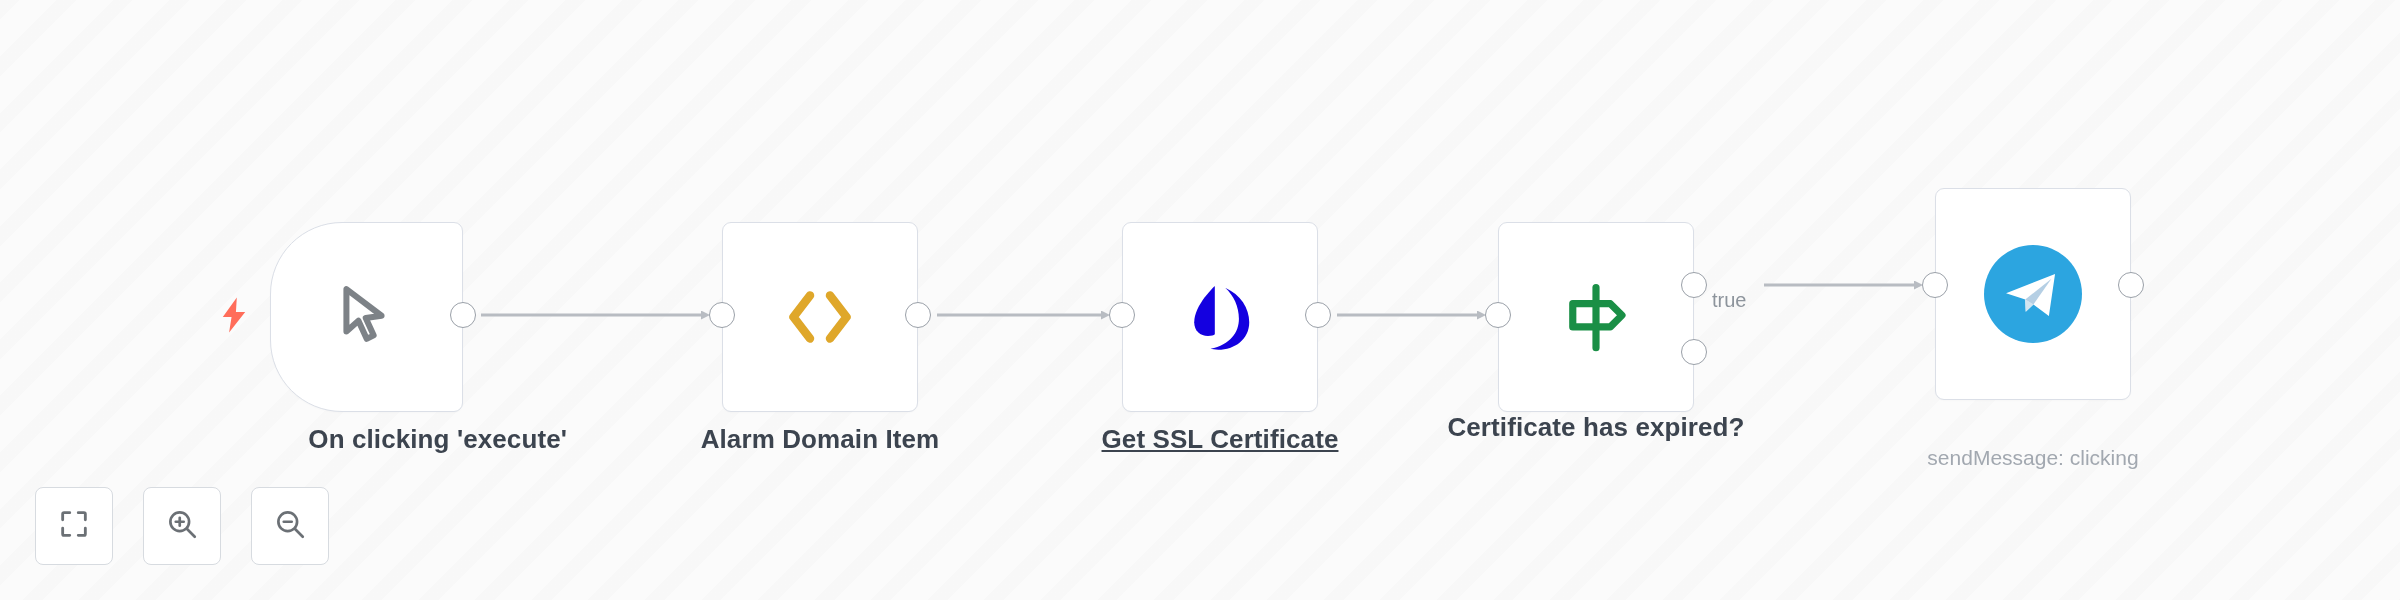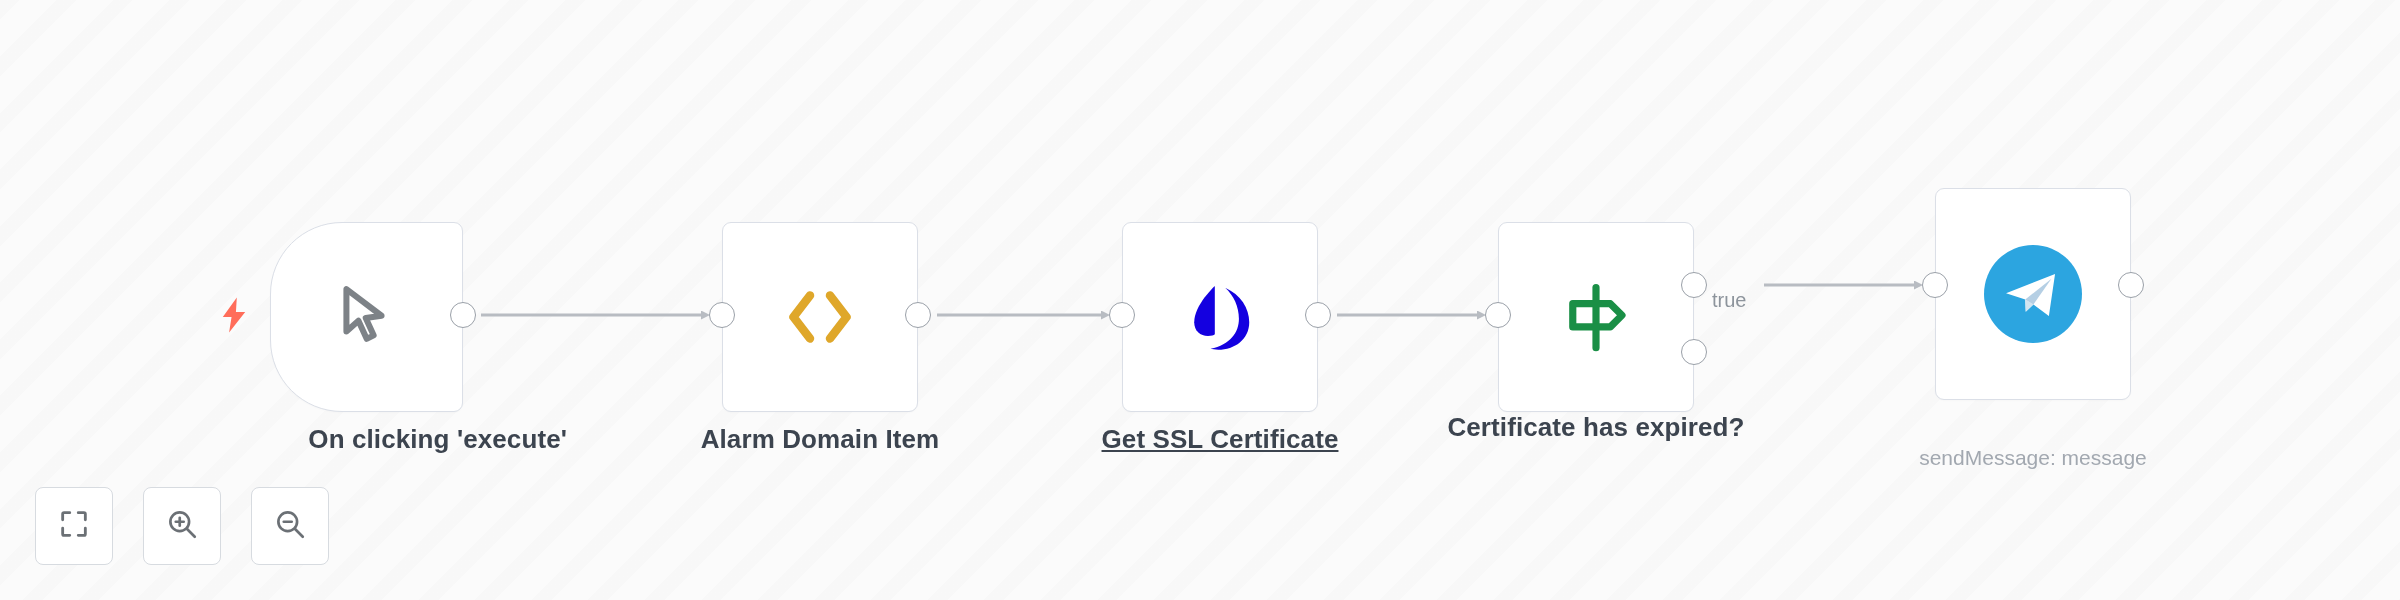--- a/index.html
+++ b/index.html
@@ -174,21 +174,21 @@
       <svg viewBox="0 0 100 100" width="98" height="98" xmlns="http://www.w3.org/2000/svg">
         <circle cx="50" cy="50" r="50" fill="#2ca5e0"></circle>
         <path d="M22.5 49.2 L72.5 29.5 L66.2 72.4 L50.4 60.8 L42.6 68.2 L42.1 55.6 Z" fill="#ffffff"></path>
         <path d="M42.1 55.6 L42.6 68.2 L50.4 60.8 Z" fill="#d2e5f1"></path>
         <path d="M42.1 55.6 L68.8 34.4 L50.4 60.8 Z" fill="#b5cfe4"></path>
       </svg>
     </span>
   </div>
   <div class="dot" style="left:1922px; top:272px;"></div>
   <div class="dot" style="left:2118px; top:272px;"></div>
-  <div class="node-sublabel" style="left:1833px; top:446px; width:400px;">sendMessage: message</div>
+  <div class="node-sublabel" style="left:1833px; top:446px; width:400px;">sendMessage: clicking</div>
 
   <div id="zoom-controls">
     <div class="zoom-btn" title="Zoom to fit">
       <span>
         <svg viewBox="0 0 24 24" width="34" height="34" xmlns="http://www.w3.org/2000/svg" fill="none" stroke="#6b7075" stroke-width="2" stroke-linecap="round" stroke-linejoin="round">
           <path d="M4 9 L4 5 C4 4.4 4.4 4 5 4 L9 4"></path>
           <path d="M15 4 L19 4 C19.6 4 20 4.4 20 5 L20 9"></path>
           <path d="M20 15 L20 19 C20 19.6 19.6 20 19 20 L15 20"></path>
           <path d="M9 20 L5 20 C4.4 20 4 19.6 4 19 L4 15"></path>
         </svg>

